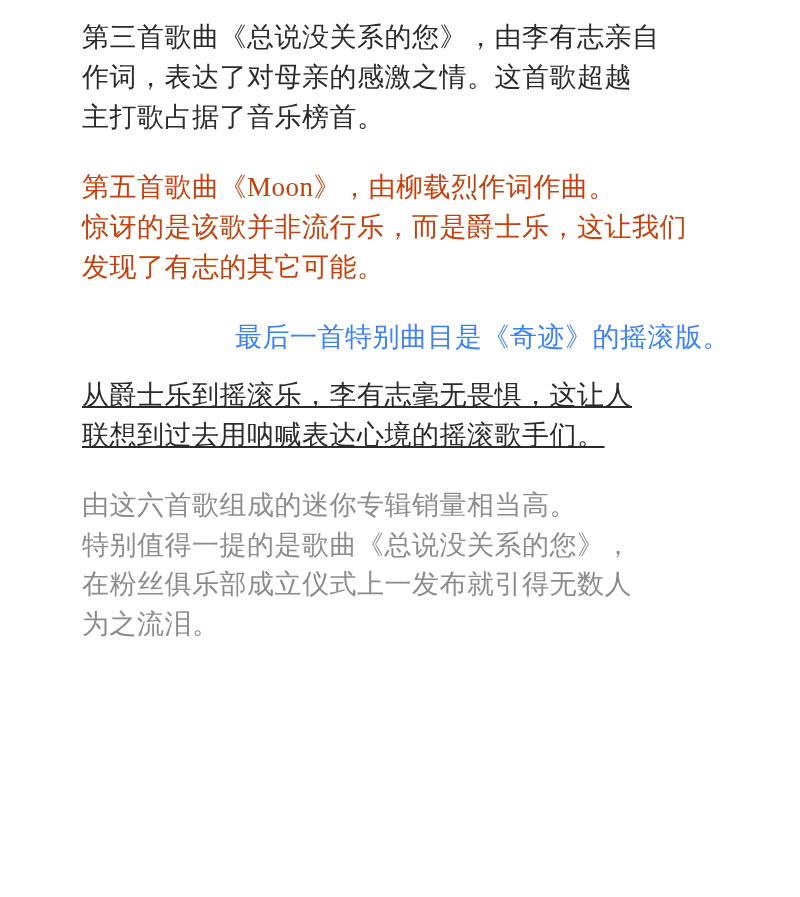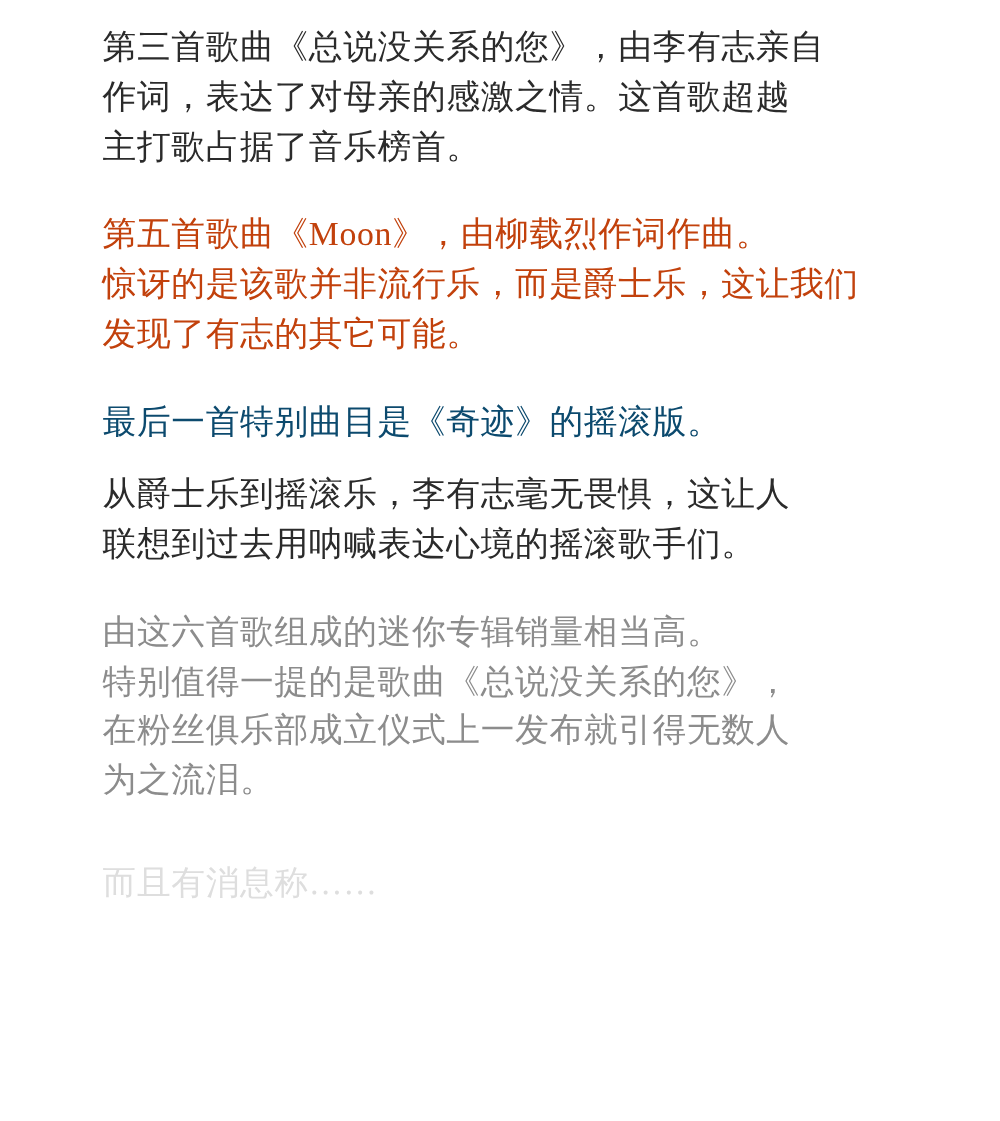--- a/index.html
+++ b/index.html
@@ -43,26 +43,25 @@
 <div class="page">
 
   <p class="para tone-1 gap-md" style="color: rgb(43, 43, 43);">第三首歌曲《总说没关系的您》，由李有志亲自
 作词，表达了对母亲的感激之情。这首歌超越
 主打歌占据了音乐榜首。</p>
 
   <p class="para tone-1 gap-md" style="color: #c2410c;">第五首歌曲《Moon》，由柳载烈作词作曲。
 惊讶的是该歌并非流行乐，而是爵士乐，这让我们
 发现了有志的其它可能。</p>
 
-  <p class="para tone-1 gap-sm" style="color: #0c4a6e;">最后一首特别曲目是《奇迹》的摇滚版。</p>
+  <p class="para tone-1 gap-sm" style="color: #3b82f6; text-align: right;">最后一首特别曲目是《奇迹》的摇滚版。</p>
 
-  <p class="para tone-1 gap-md" style="color: rgb(43, 43, 43);">从爵士乐到摇滚乐，李有志毫无畏惧，这让人
+  <p class="para tone-1 gap-md" style="color: rgb(43, 43, 43); text-decoration: underline;">从爵士乐到摇滚乐，李有志毫无畏惧，这让人
 联想到过去用呐喊表达心境的摇滚歌手们。</p>
 
   <p class="para tone-3 gap-lg" style="color: rgb(140, 140, 140);">由这六首歌组成的迷你专辑销量相当高。
 特别值得一提的是歌曲《总说没关系的您》，
 在粉丝俱乐部成立仪式上一发布就引得无数人
 为之流泪。</p>
 
 
-  <p class="para tone-5 gap-md" style="color: rgb(222, 222, 222);">而且有消息称……</p>
 
 </div>
 
 </body></html>

